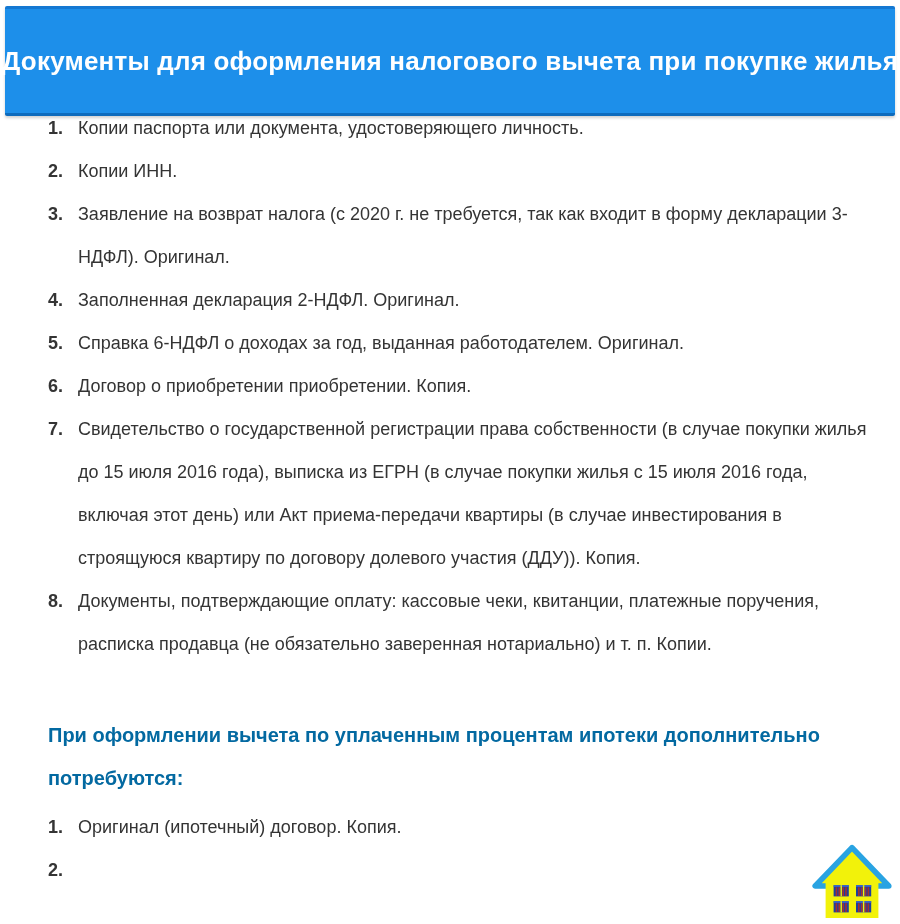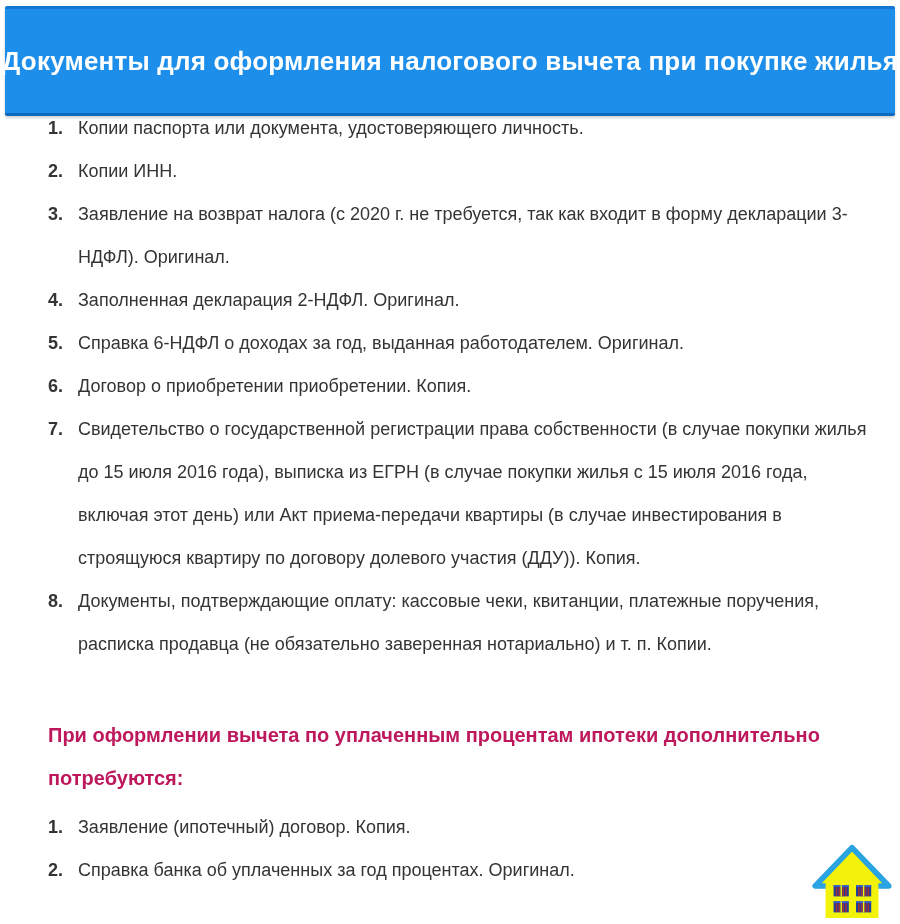--- a/index.html
+++ b/index.html
@@ -60,21 +60,21 @@
     font-weight:bold;
   }
   ol.doc-list .txt{
     flex:1 1 auto;
   }
   h2.mortgage-heading{
     margin-top:48px;
     font-size:20px;
     font-weight:bold;
     line-height:43px;
-    color:#be185d;
+    color:#0369a1;
   }
   ol.sub-list{
     list-style:none;
     margin-top:6px;
   }
   ol.sub-list li{
     display:flex;
     font-size:18px;
     line-height:43px;
   }
@@ -132,25 +132,24 @@
       <span class="num">8.</span>
       <span class="txt">Документы, подтверждающие оплату: кассовые чеки, квитанции, платежные поручения, расписка продавца (не обязательно заверенная нотариально) и т. п. Копии.</span>
     </li>
   </ol>
 
   <h2 class="mortgage-heading">При оформлении вычета по уплаченным процентам ипотеки дополнительно потребуются:</h2>
 
   <ol class="sub-list">
     <li>
       <span class="num">1.</span>
-      <span class="txt">Заявление (ипотечный) договор. Копия.</span>
+      <span class="txt">Оригинал (ипотечный) договор. Копия.</span>
     </li>
     <li>
       <span class="num">2.</span>
-      <span class="txt">Справка банка об уплаченных за год процентах. Оригинал.</span>
     </li>
   </ol>
 
 </main>
 
 <div class="house">
   <svg viewBox="0 0 100 100" width="80" height="80" aria-hidden="true">
     <defs>
       <g id="win">
         <rect x="0" y="0" width="19" height="14" fill="var(--house_window_navy)"></rect>

